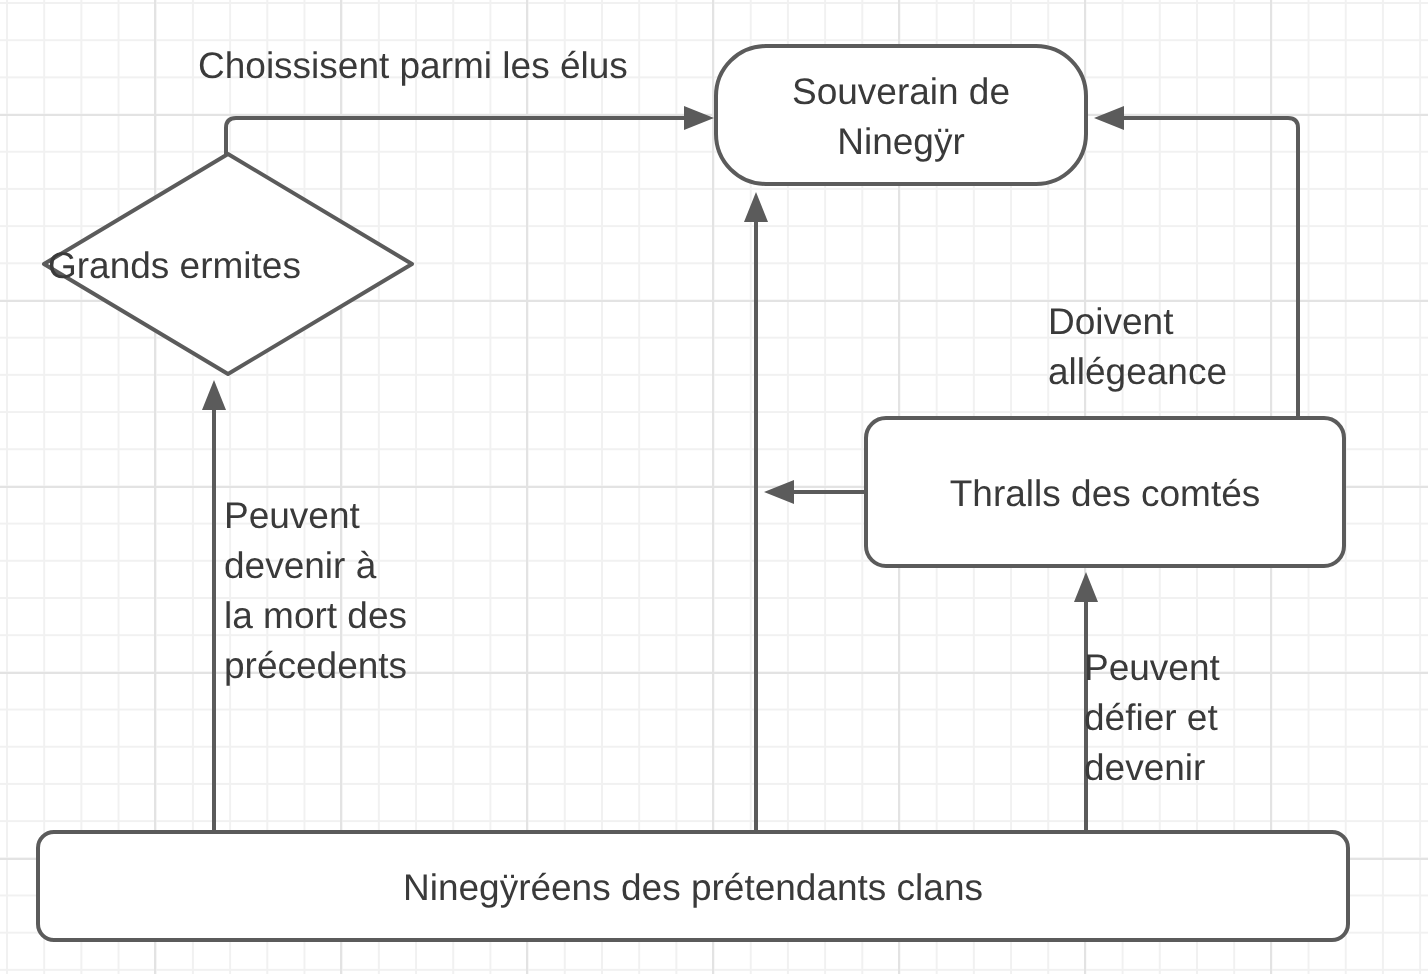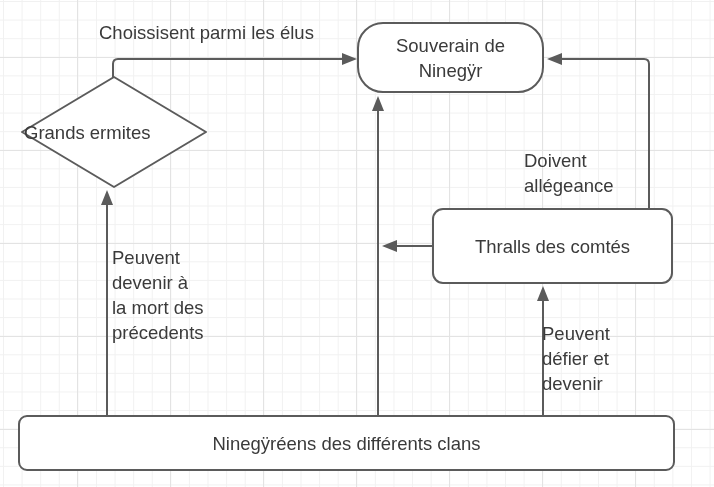--- a/index.html
+++ b/index.html
@@ -110,21 +110,21 @@
 Ninegÿr</span>
   </div>
 
   <div class="diamond-label">Grands ermites</div>
 
   <div class="node node-thralls">
     <span>Thralls des comtés</span>
   </div>
 
   <div class="node node-clans">
-    <span>Ninegÿréens des différents clans</span>
+    <span>Ninegÿréens des prétendants clans</span>
   </div>
 
   <div class="edge-label label-choose">Choissisent parmi les élus</div>
   <div class="edge-label label-allegiance">Doivent
 allégeance</div>
   <div class="edge-label label-defy">Peuvent
 défier et
 devenir</div>
   <div class="edge-label label-become">Peuvent
 devenir à

